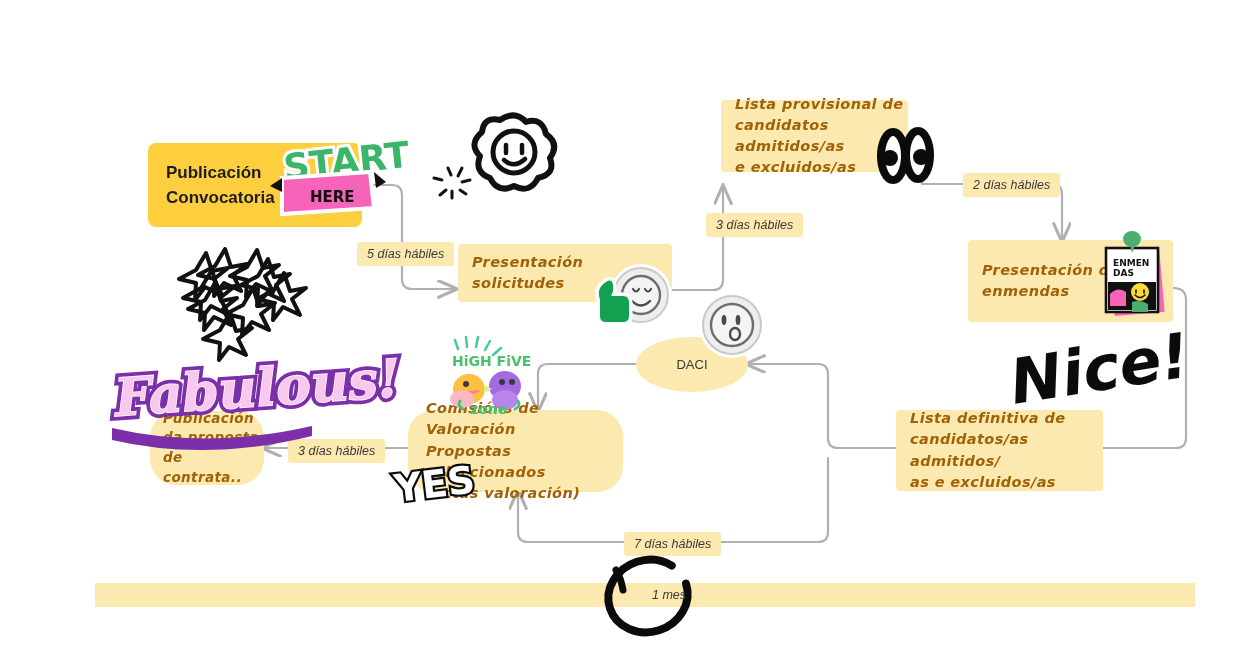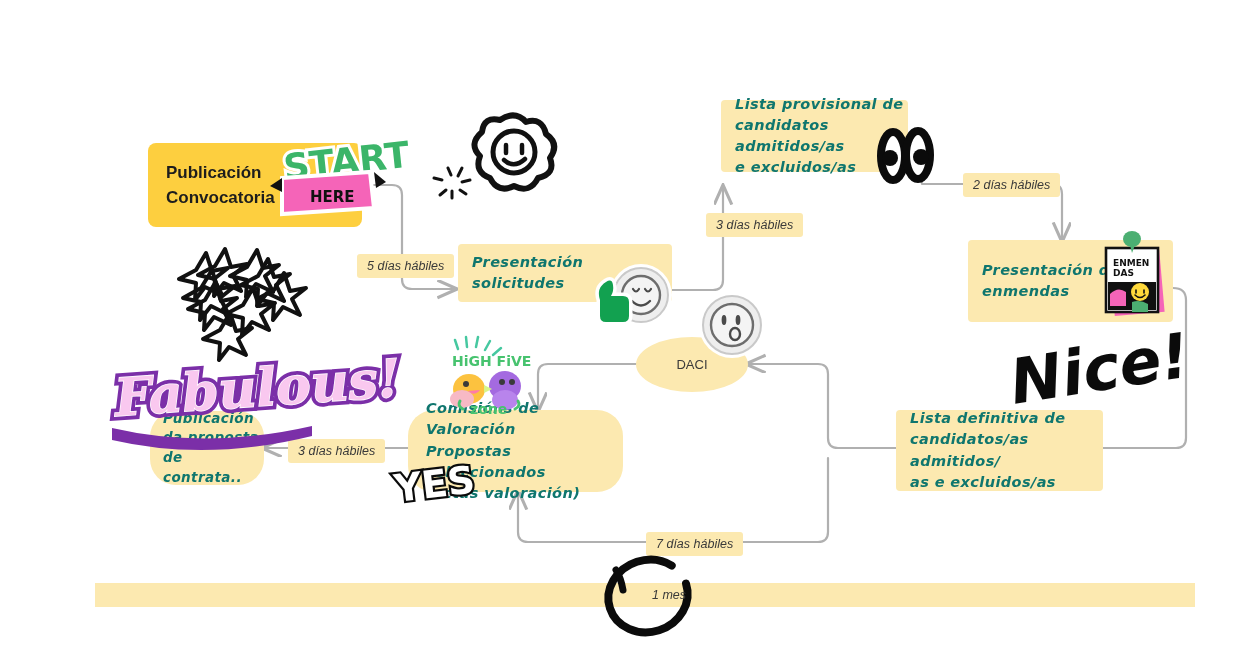--- a/index.html
+++ b/index.html
@@ -25,21 +25,21 @@
     align-items: center;
     z-index: 6;
   }
   .node .txt {
     font-family: "DejaVu Sans", sans-serif;
     font-style: italic;
     font-weight: 600;
     font-size: 14.5px;
     line-height: 1.45;
     letter-spacing: 0.4px;
-    color: #0f766e;
+    color: #a16207;
     white-space: pre-line;
   }
   .node.rounded { border-radius: 26px; }
   .node.square  { border-radius: 4px; }
 
   
   #node-start {
     background: #fdcf3f;
     border-radius: 8px;
     left: 148px; top: 143px; width: 214px; height: 84px;
@@ -172,24 +172,24 @@
 Propostas seleccionados
 (actas valoración)</div>
   </div>
 
   <div class="node rounded" id="node-publicacion-proposta" style="left:150px; top:411px; width:114px; height:74px; padding-left:13px;">
     <div class="txt" style="font-size:13.5px;">Publicación
 da proposta
 de contrata..</div>
   </div>
 
-  <div class="pill" style="left:357px; top:242px;margin-top:12px;">5 días hábiles</div>
+  <div class="pill" style="left:357px; top:242px;">5 días hábiles</div>
   <div class="pill" style="left:706px; top:213px;">3 días hábiles</div>
   <div class="pill" style="left:963px; top:173px;">2 días hábiles</div>
-  <div class="pill" style="left:646px; top:532px;">7 días hábiles</div>
+  <div class="pill" style="left:624px; top:532px;">7 días hábiles</div>
   <div class="pill" style="left:288px; top:439px;">3 días hábiles</div>
 
   <div id="bottom-bar"></div>
   <div class="pill" style="left:612px; top:584px; background:transparent; padding:4px 8px; z-index:10;margin-left:32px;">1 mes</div>
 
   <svg class="stickers" viewBox="0 0 1252 652">
 
     <g>
       <ellipse cx="648" cy="596" rx="40" ry="36" fill="none" stroke="#0b0b0b" stroke-width="8" stroke-linecap="round" stroke-dasharray="215 30" transform="rotate(-18 648 596)"></ellipse>
       <path d="M616,570 Q621,578 623,590" fill="none" stroke="#0b0b0b" stroke-width="7" stroke-linecap="round"></path>

